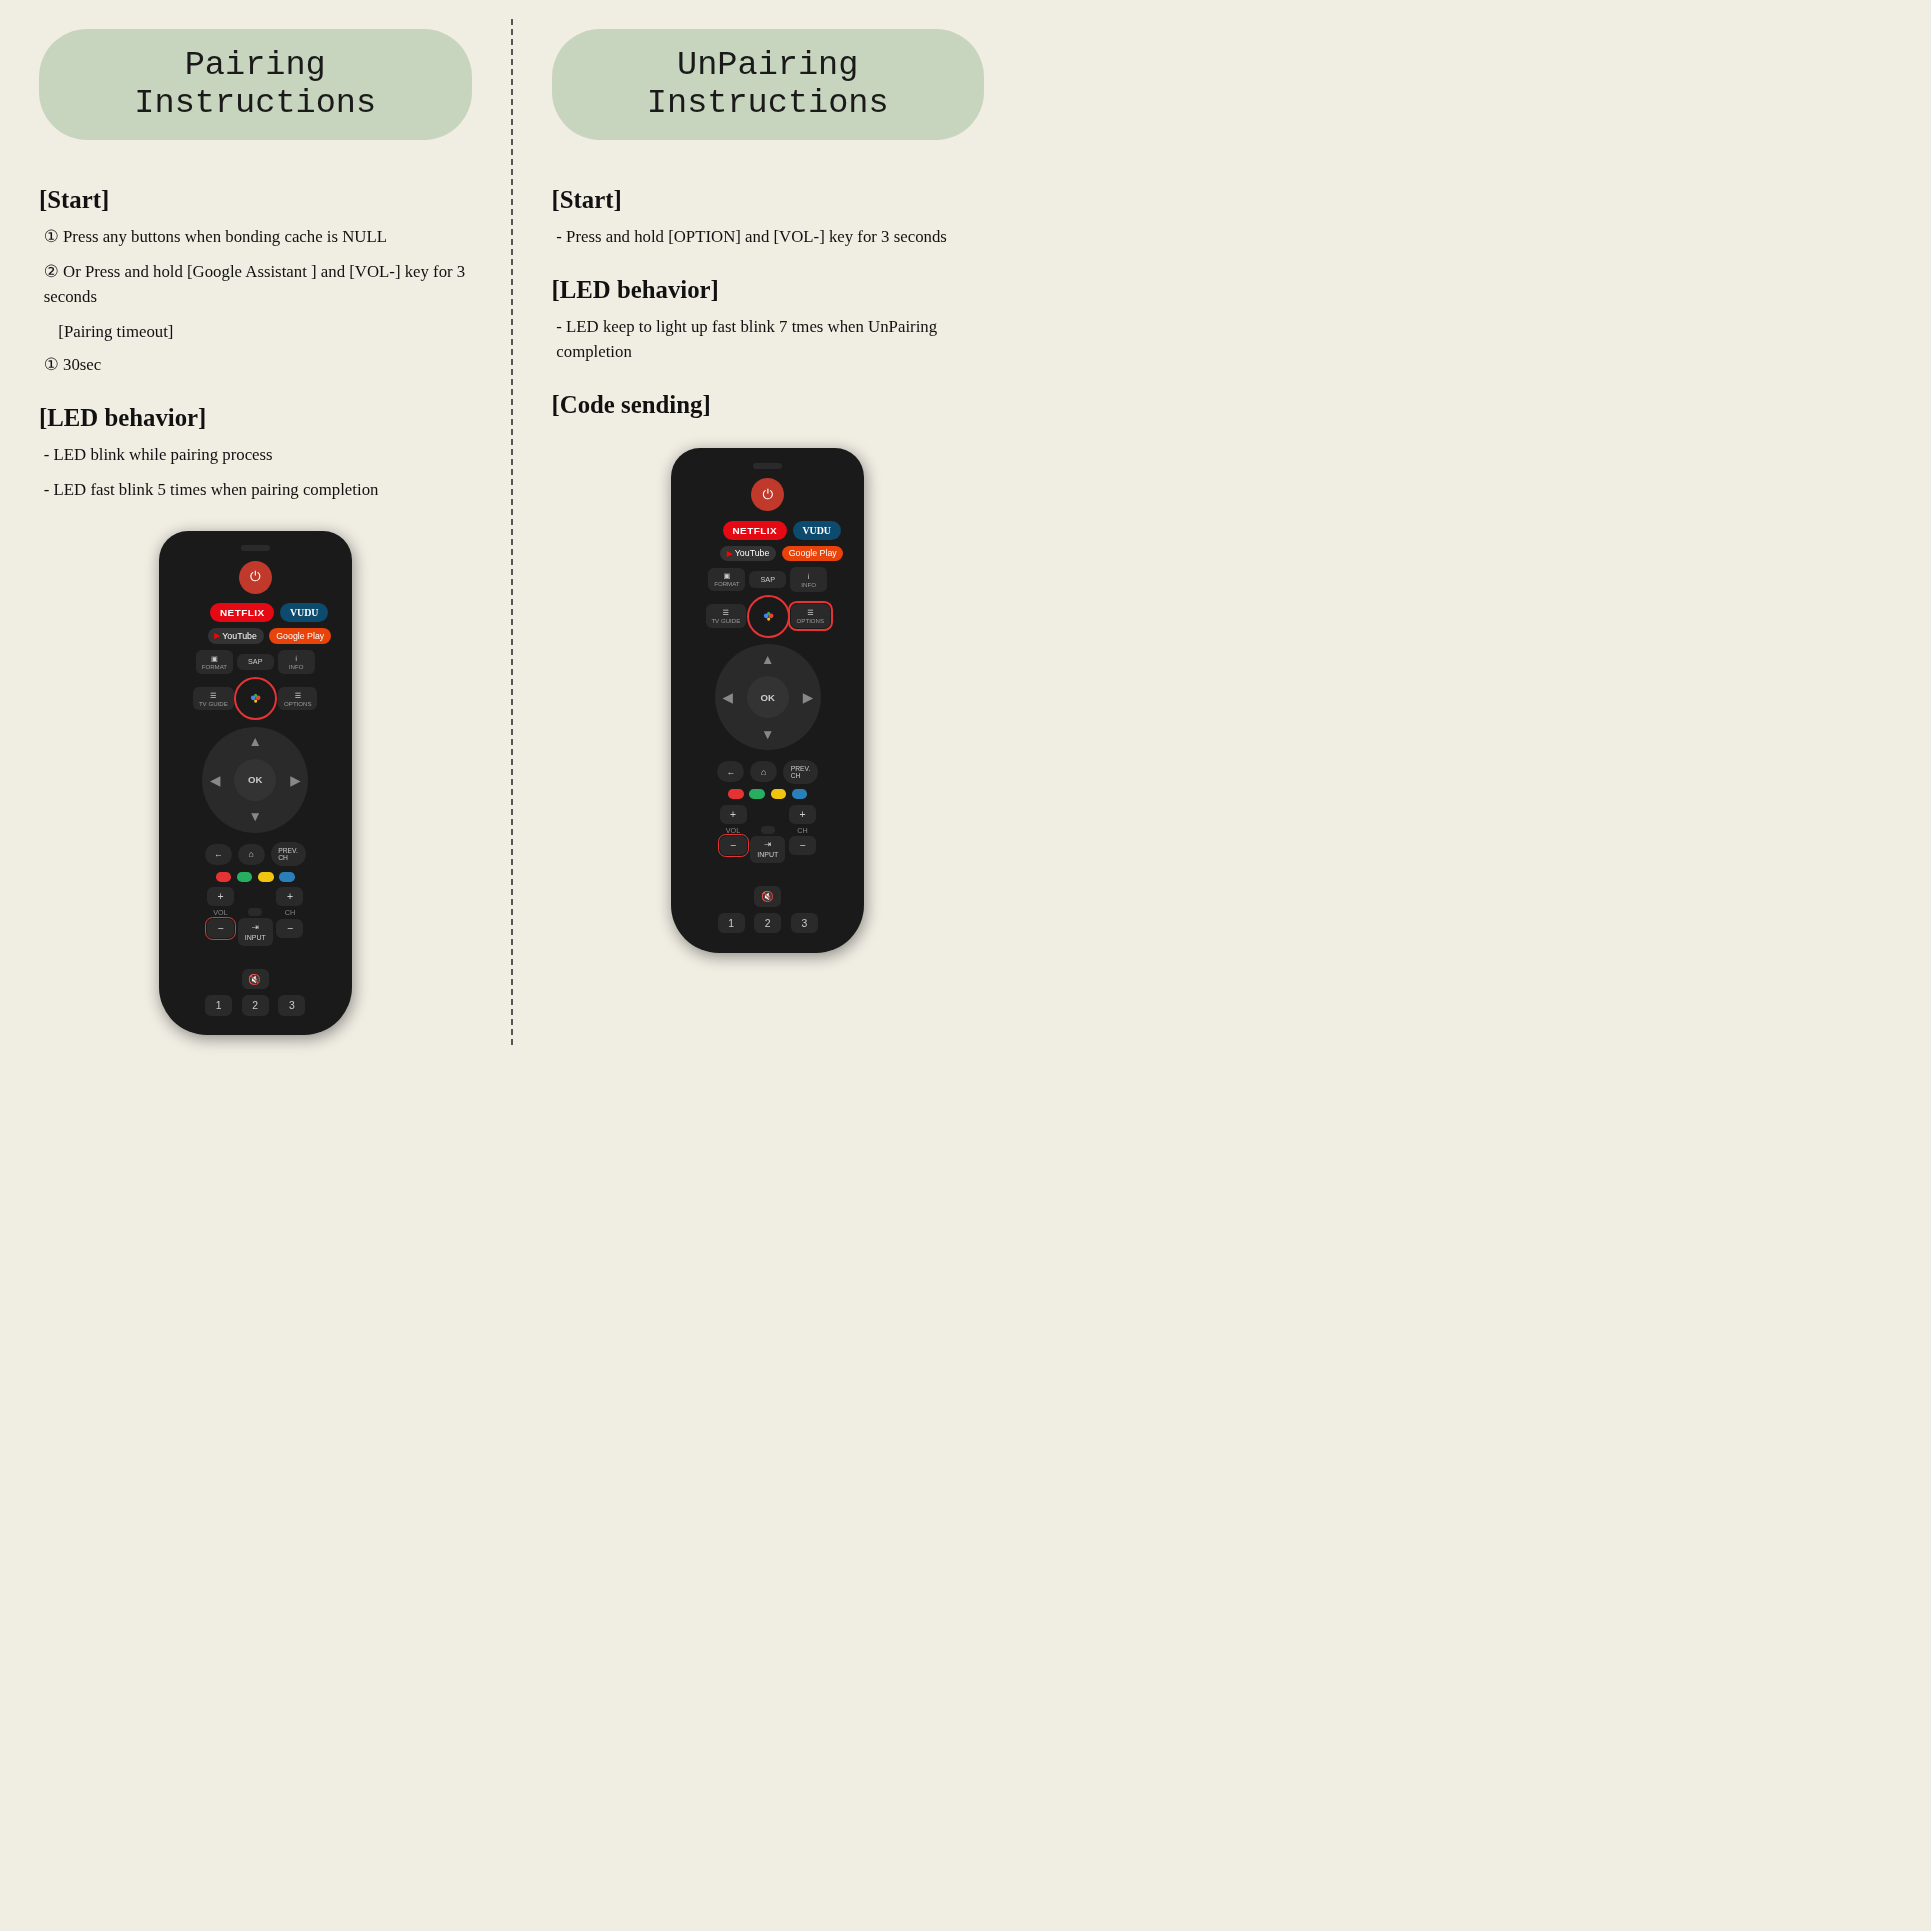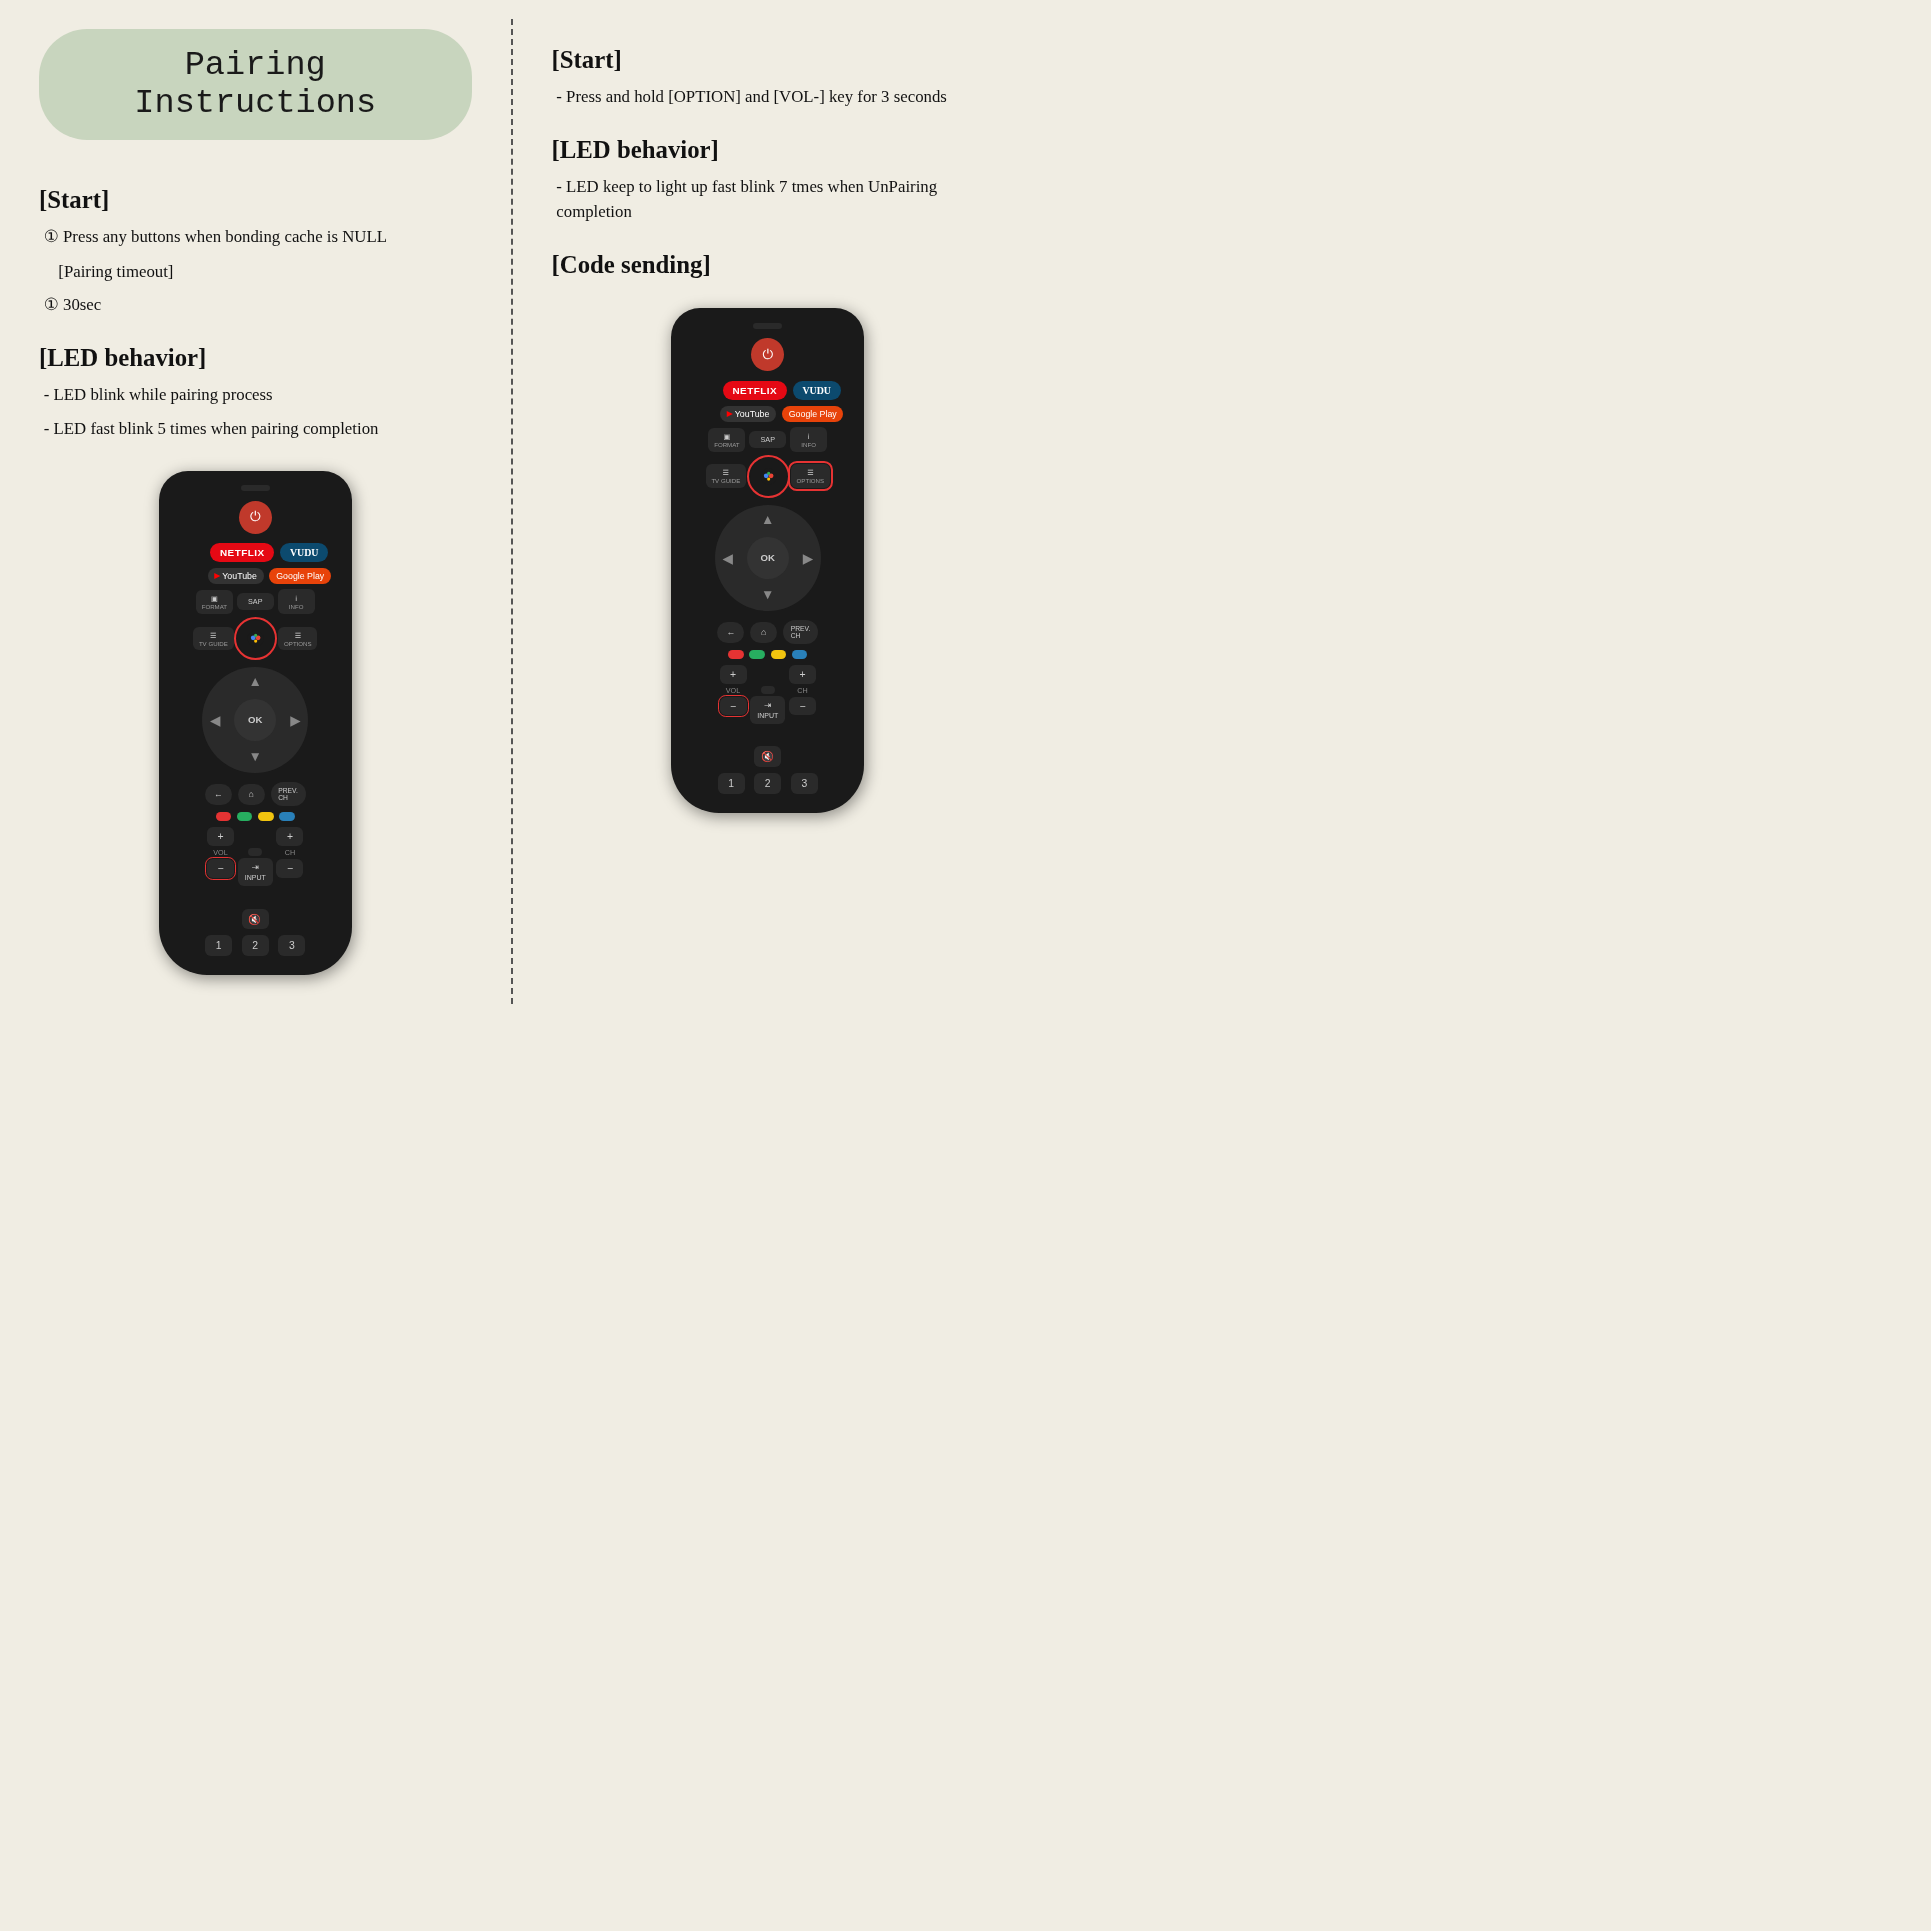--- a/index.html
+++ b/index.html
@@ -373,20 +373,21 @@
 <div class="page">
 
   <div class="column">
     <div class="header-badge">
       <h1>Pairing Instructions</h1>
     </div>
 
     <div class="section-title">[Start]</div>
 
     <p class="instruction-text">① Press any buttons when bonding cache is NULL</p>
+    <p class="instruction-text">② Or Press and hold [Google Assistant ] and [VOL-] key for 3 seconds</p>
     <p class="sub-text">[Pairing timeout]</p>
     <p class="instruction-text">① 30sec</p>
 
     <div class="section-title">[LED behavior]</div>
     <p class="instruction-text">- LED blink while pairing process</p>
     <p class="instruction-text">- LED fast blink 5 times when pairing completion</p>
 
     <div class="remote-container">
 
       <div class="remote">
@@ -461,20 +462,23 @@
           <div class="num-btn">2</div>
           <div class="num-btn">3</div>
         </div>
       </div>
     </div>
   </div>
 
   <div class="divider"></div>
 
   <div class="column">
+    <div class="header-badge">
+      <h1>UnPairing Instructions</h1>
+    </div>
 
     <div class="section-title">[Start]</div>
     <p class="instruction-text">- Press and hold [OPTION] and [VOL-] key for 3 seconds</p>
 
     <div class="section-title">[LED behavior]</div>
     <p class="instruction-text">- LED keep to light up fast blink 7 tmes when UnPairing completion</p>
 
     <div class="section-title">[Code sending]</div>
 
     <div class="remote-container">

